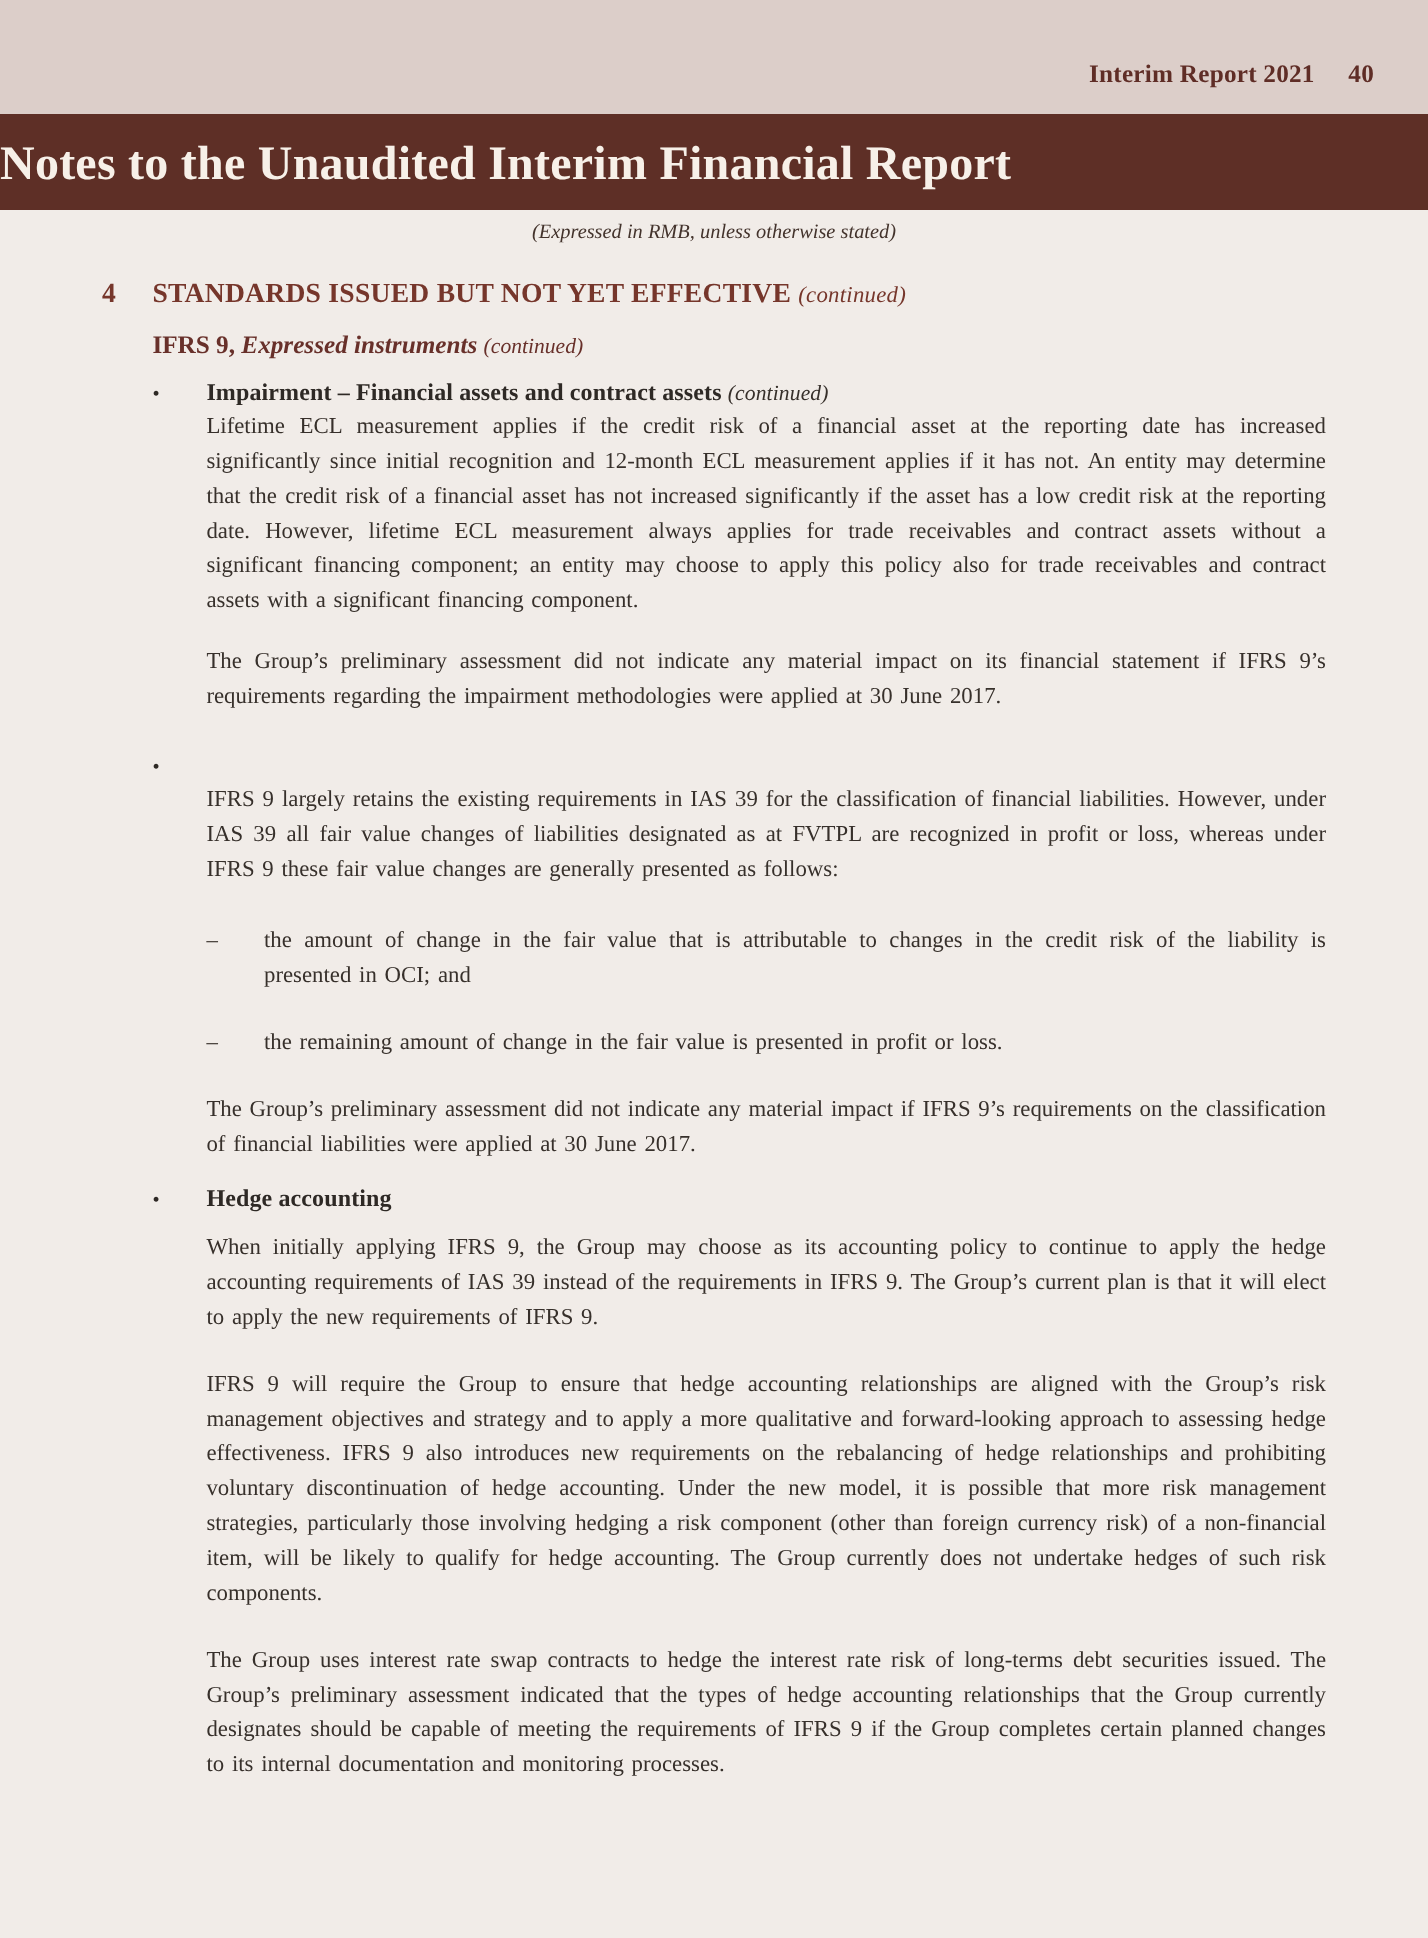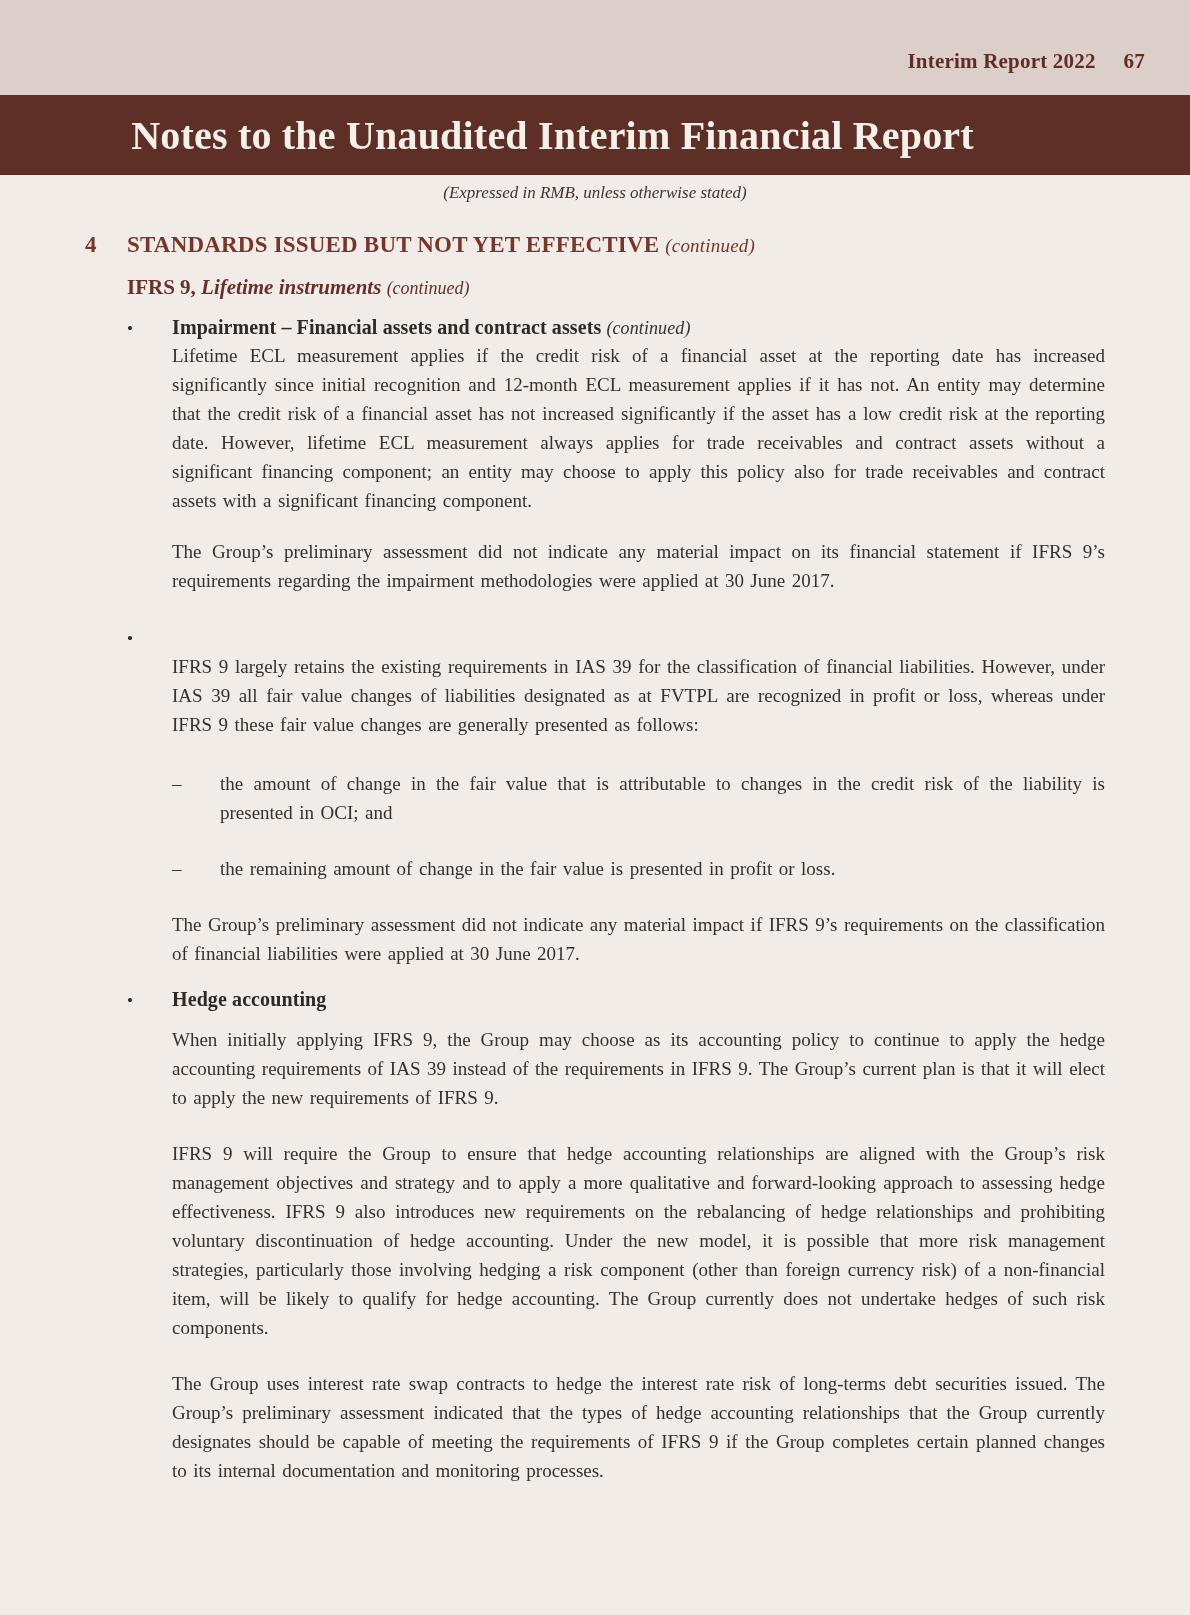--- a/index.html
+++ b/index.html
@@ -28,21 +28,21 @@
     color: #5f2d26;
     letter-spacing: 0.2px;
   }
   .runhead-page { margin-left: 28px; }
   
   .banner {
     height: 80px;
     background: #5e2f26;
     display: flex;
     align-items: center;
-    justify-content: center;
+    justify-content: flex-start;
     padding-right: 85px;
   }
   .banner-title {
     color: #f7f0e8;
     font-size: 40px;
     font-weight: bold;
     letter-spacing: 0.2px;
     white-space: nowrap;
   }
   
@@ -148,40 +148,40 @@
   .mt27 { margin-top: 27px; }
   .mt30 { margin-top: 30px; }
 </style>
 </head>
 <body>
 
 <div class="page">
 
   <header class="top-band">
     <div class="runhead">
-      <span class="runhead-title">Interim Report 2022</span><span class="runhead-page">67</span>
+      <span class="runhead-title">Interim Report 2021</span><span class="runhead-page">40</span>
     </div>
   </header>
 
   <div class="banner">
     <h1 class="banner-title">Notes to the Unaudited Interim Financial Report</h1>
   </div>
 
   <main class="content">
 
     <p class="expressed">(Expressed in RMB, unless otherwise stated)</p>
 
     <div class="section-row">
       <span class="sec-num">4</span>
       <h2 class="sec-title"><span>STANDARDS ISSUED BUT NOT YET EFFECTIVE</span> <em class="cont">(continued)</em></h2>
     </div>
 
     <div class="section-body">
 
-      <h3 class="subsection"><span>IFRS 9,</span> <em class="bold-italic">Lifetime instruments</em> <em class="cont">(continued)</em></h3>
+      <h3 class="subsection"><span>IFRS 9,</span> <em class="bold-italic">Expressed instruments</em> <em class="cont">(continued)</em></h3>
 
       <div class="bullet-head bh1">
         <span class="bullet-marker">•</span>
         <h4 class="bullet-title"><span>Impairment – Financial assets and contract assets</span> <em class="cont-black">(continued)</em></h4>
       </div>
       <p class="bpara mt10">Lifetime ECL measurement applies if the credit risk of a financial asset at the reporting date has increased significantly since initial recognition and 12-month ECL measurement applies if it has not. An entity may determine that the credit risk of a financial asset has not increased significantly if the asset has a low credit risk at the reporting date. However, lifetime ECL measurement always applies for trade receivables and contract assets without a significant financing component; an entity may choose to apply this policy also for trade receivables and contract assets with a significant financing component.</p>
       <p class="bpara mt22">The Group’s preliminary assessment did not indicate any material impact on its financial statement if IFRS 9’s requirements regarding the impairment methodologies were applied at 30 June 2017.</p>
 
       <div class="bullet-head bh2">
         <span class="bullet-marker">•</span>

